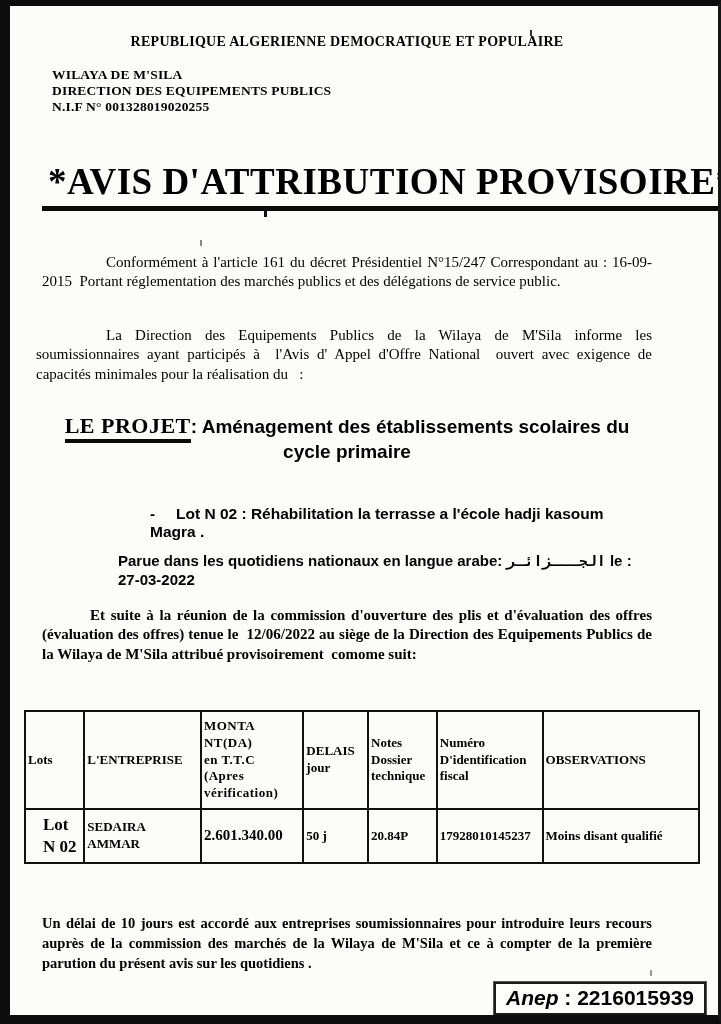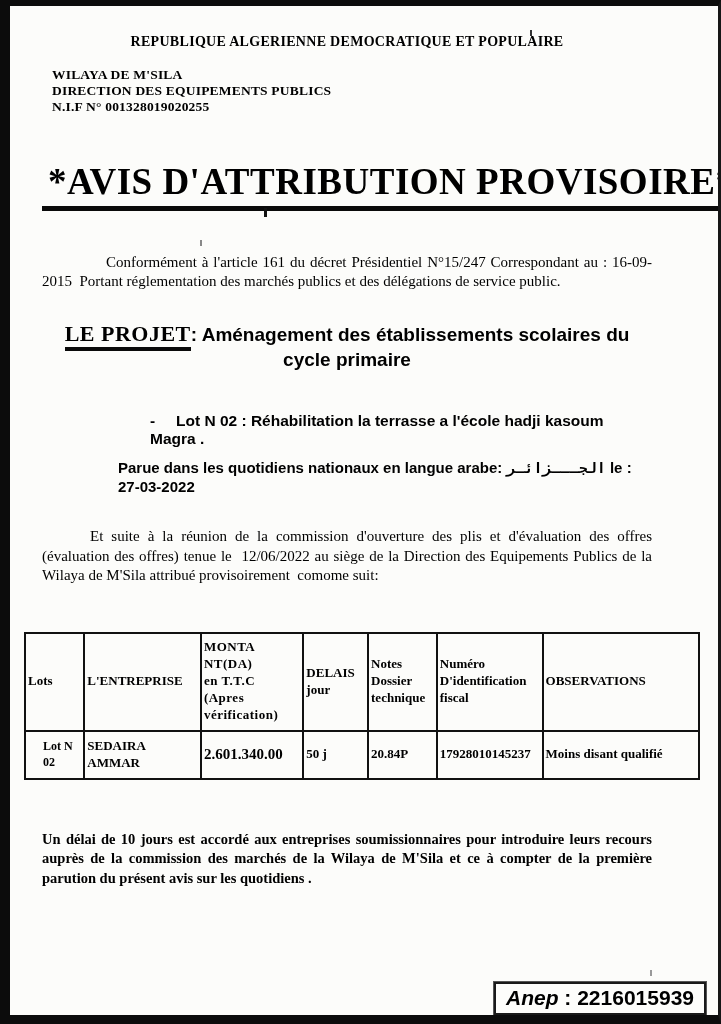--- a/index.html
+++ b/index.html
@@ -55,21 +55,21 @@
   }
   .para{
     margin:0;
     font-size:15px;
     line-height:1.3;
     text-align:justify;
     white-space:pre-wrap;
   }
   .para.p-conformity{margin-top:42px;text-indent:64px;}
   .para.p-informs{margin-top:34px;text-indent:70px;margin-left:-6px;}
-  .para.p-meeting{margin-top:32px;text-indent:48px;}
+  .para.p-meeting{margin-top:18px;text-indent:48px;font-weight:bold;}
   .para.heavy{font-weight:bold;font-size:14.5px;line-height:1.36;}
   .para.p-recourse{margin-top:50px;}
   .project{
     margin-top:28px;
     text-align:center;
     font-family:"Liberation Sans","DejaVu Sans",sans-serif;
     font-weight:bold;
     font-size:19px;
     line-height:1.28;
   }
@@ -108,21 +108,21 @@
     border:2px solid #111;
     text-align:left;
     vertical-align:middle;
     font-weight:bold;
     white-space:pre-line;
     padding:4px 2px;
     line-height:1.3;
   }
   .award-table thead th{font-size:13px;height:88px;}
   .award-table tbody td{font-size:13px;height:38px;}
-  .award-table .cell-lot{font-size:12px;padding-left:17px;}
+  .award-table .cell-lot{font-size:17px;padding-left:17px;}
   .award-table .cell-amount{font-size:15px;}
   .award-table .th-montant{letter-spacing:.5px;}
   .footer-box{
     position:absolute;
     bottom:0;
     background:#fdfdfb;
     border:2px solid #1a1a1a;
     outline:1px solid #555;
     font-family:"Liberation Sans","DejaVu Sans",sans-serif;
     font-weight:bold;
@@ -153,20 +153,21 @@
     <div>N.I.F N° 001328019020255</div>
   </div>
 
   <div class="title-wrap">
     <span class="title">*AVIS D'ATTRIBUTION PROVISOIRE*</span>
     <span class="tick"></span>
   </div>
 
   <p class="para p-conformity">Conformément à l'article 161 du décret Présidentiel N°15/247 Correspondant au : 16-09-2015  Portant réglementation des marchés publics et des délégations de service public.</p>
 
+  <p class="para p-informs">La Direction des Equipements Publics de la Wilaya de M'Sila informe les soumissionnaires ayant participés à  l'Avis d' Appel d'Offre National  ouvert avec exigence de capacités minimales pour la réalisation du   :</p>
 
   <div class="project"><span class="project-label">LE PROJET</span><span>: </span><span>Aménagement des établissements scolaires du cycle primaire</span>
   </div>
 
   <div class="lot-line"><span class="lot-dash">-</span><span>Lot N 02 : Réhabilitation la terrasse a l'école hadji kasoum Magra .</span></div>
 
   <div class="parue-line"><span>Parue dans les quotidiens nationaux en langue arabe: </span><span class="arabic">الجـــزائـر</span><span> le : </span><span class="pub-date">27-03-2022</span></div>
 
   <p class="para p-meeting">Et suite à la réunion de la commission d'ouverture des plis et d'évaluation des offres (évaluation des offres) tenue le  12/06/2022 au siège de la Direction des Equipements Publics de la Wilaya de M'Sila attribué provisoirement  comome suit:</p>
 

